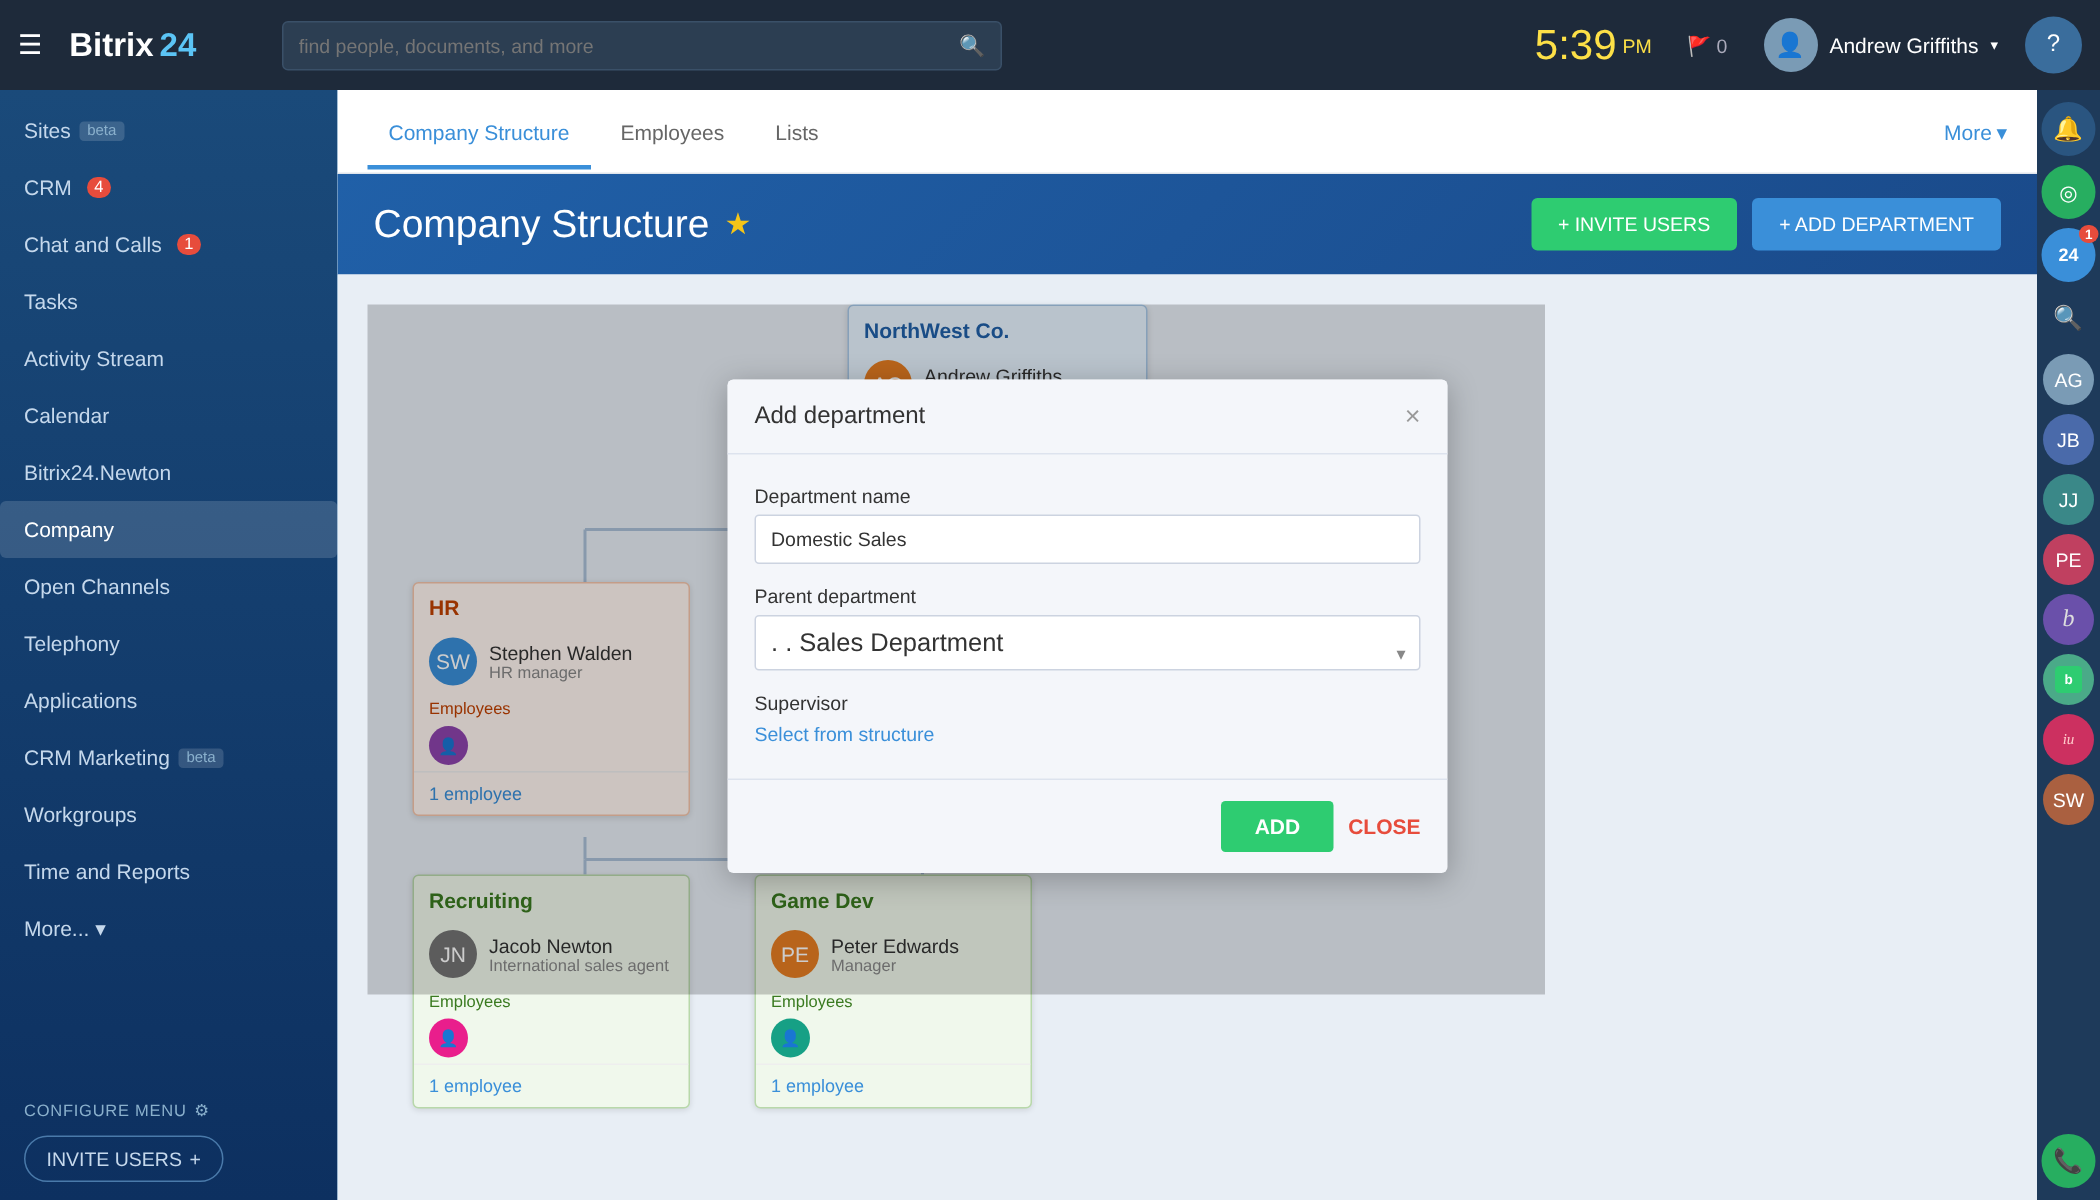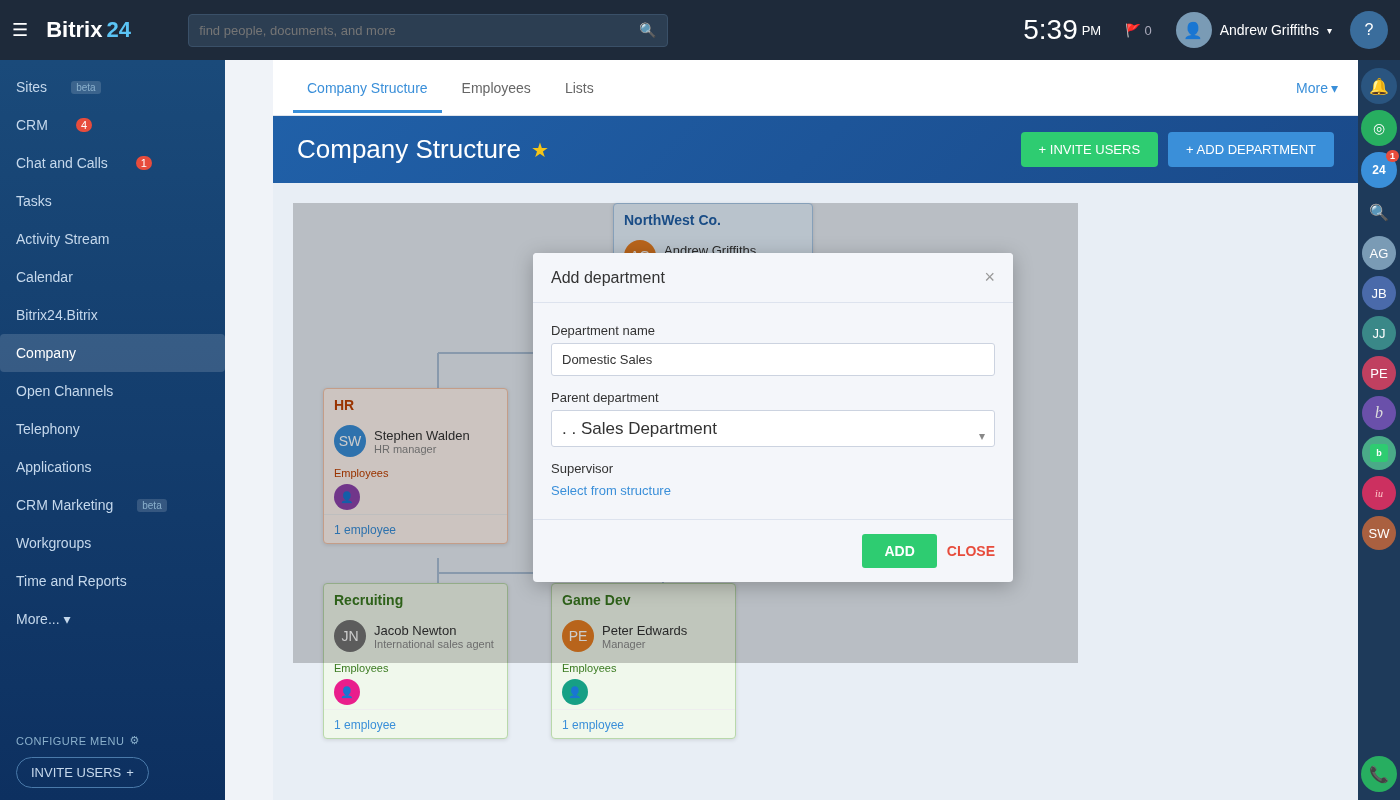--- a/index.html
+++ b/index.html
@@ -43,21 +43,21 @@
       background: transparent;
       border: none;
       outline: none;
       color: #aab;
       font-size: 13px;
       width: 100%;
       padding: 8px 0;
     }
     .search-icon { color: #aab; font-size: 14px; }
     .clock-area {
-      color: #ffffff;
+      color: #fde047;
       font-size: 28px;
       font-weight: 300;
       margin-left: auto;
       display: flex;
       align-items: center;
       gap: 4px;
     }
     .clock-pm { font-size: 13px; vertical-align: super; }
     .flag-badge {
       color: #aab;
@@ -116,21 +116,21 @@
       flex-direction: column;
       padding-top: 8px;
     }
     .sidebar-item {
       padding: 11px 16px;
       color: #c5d8ec;
       font-size: 14px;
       cursor: pointer;
       display: flex;
       align-items: center;
-      gap: 24px;
+      gap: 6px;
     }
     .sidebar-item.active {
       background: rgba(255,255,255,0.15);
       color: white;
       border-radius: 4px;
     }
     .sidebar-badge {
       background: #e74c3c;
       color: white;
       font-size: 11px;
@@ -166,21 +166,20 @@
       gap: 5px;
     }
 
     
     .content-area {
       flex: 1;
       display: flex;
       flex-direction: column;
       background: #f0f3f8;
       overflow: hidden;
-      padding-left: 48px;
     }
 
     
     .tab-bar {
       background: white;
       display: flex;
       align-items: center;
       padding: 0 20px;
       border-bottom: 1px solid #e0e5ec;
       height: 56px;
@@ -559,21 +558,21 @@
     <div class="sidebar-item">
       <span>Tasks</span>
     </div>
     <div class="sidebar-item">
       <span>Activity Stream</span>
     </div>
     <div class="sidebar-item">
       <span>Calendar</span>
     </div>
     <div class="sidebar-item">
-      <span>Bitrix24.Bitrix</span>
+      <span>Bitrix24.Newton</span>
     </div>
     <div class="sidebar-item active">
       <span>Company</span>
     </div>
     <div class="sidebar-item">
       <span>Open Channels</span>
     </div>
     <div class="sidebar-item">
       <span>Telephony</span>
     </div>

